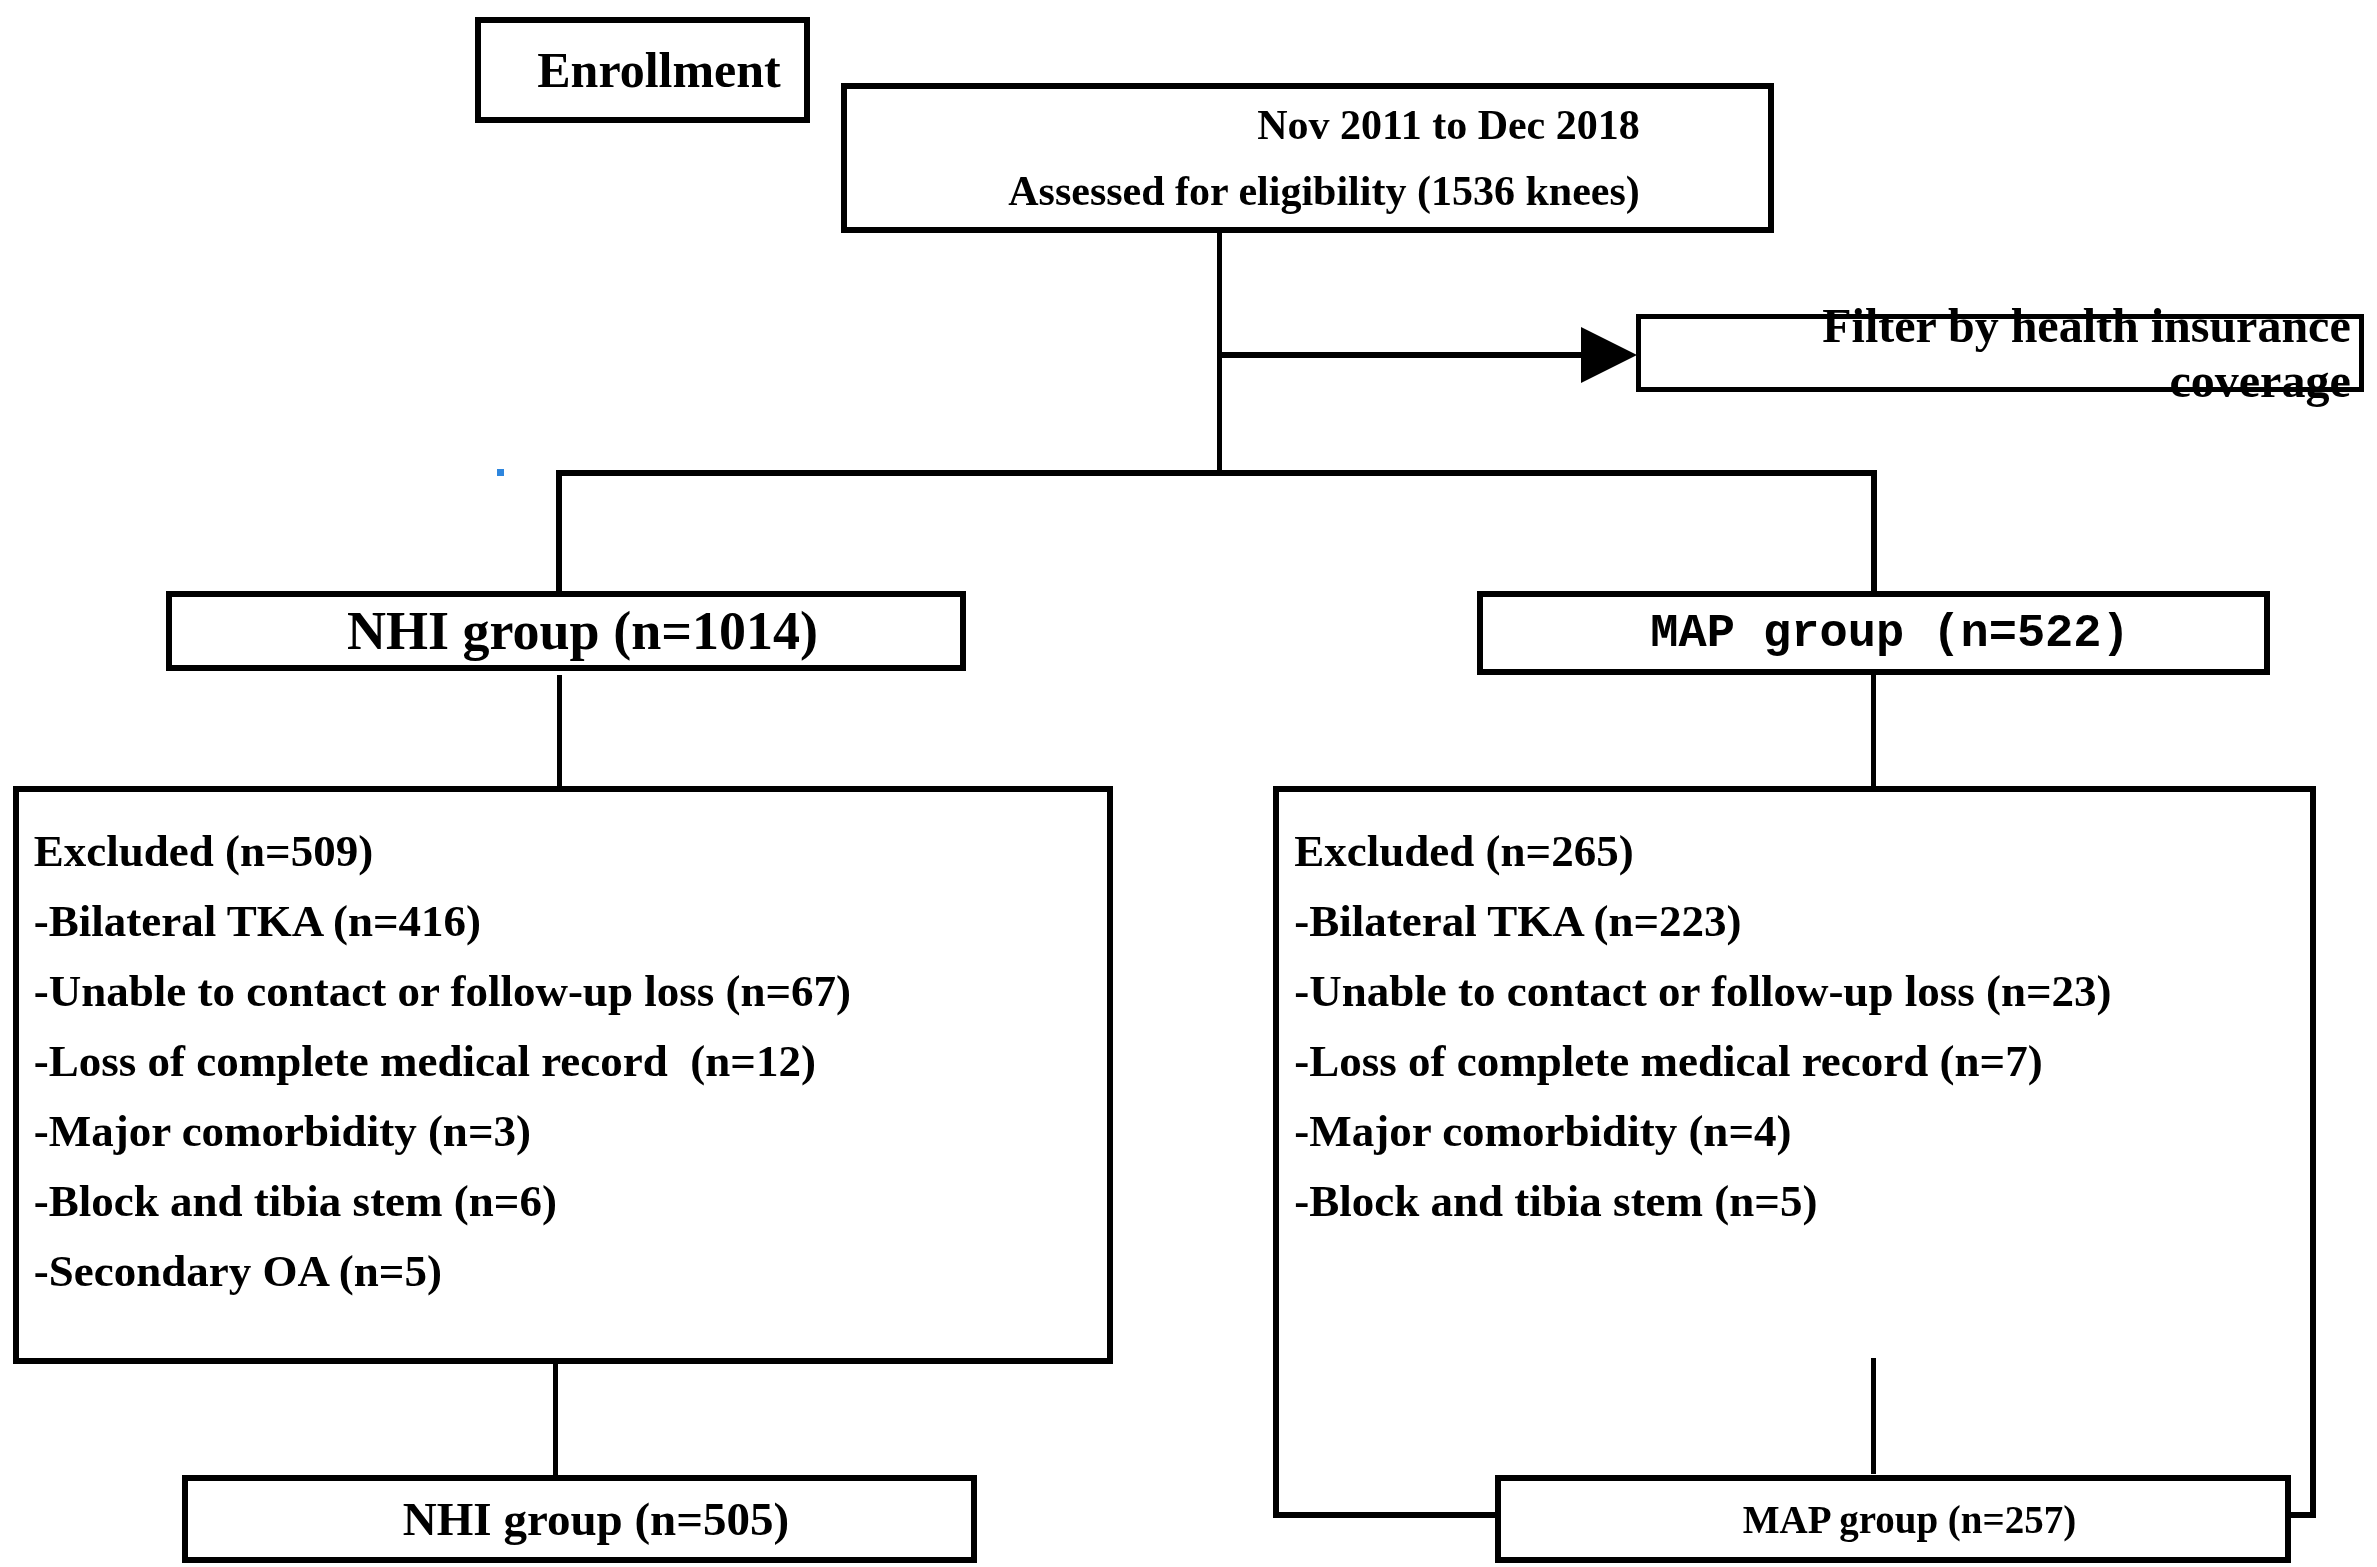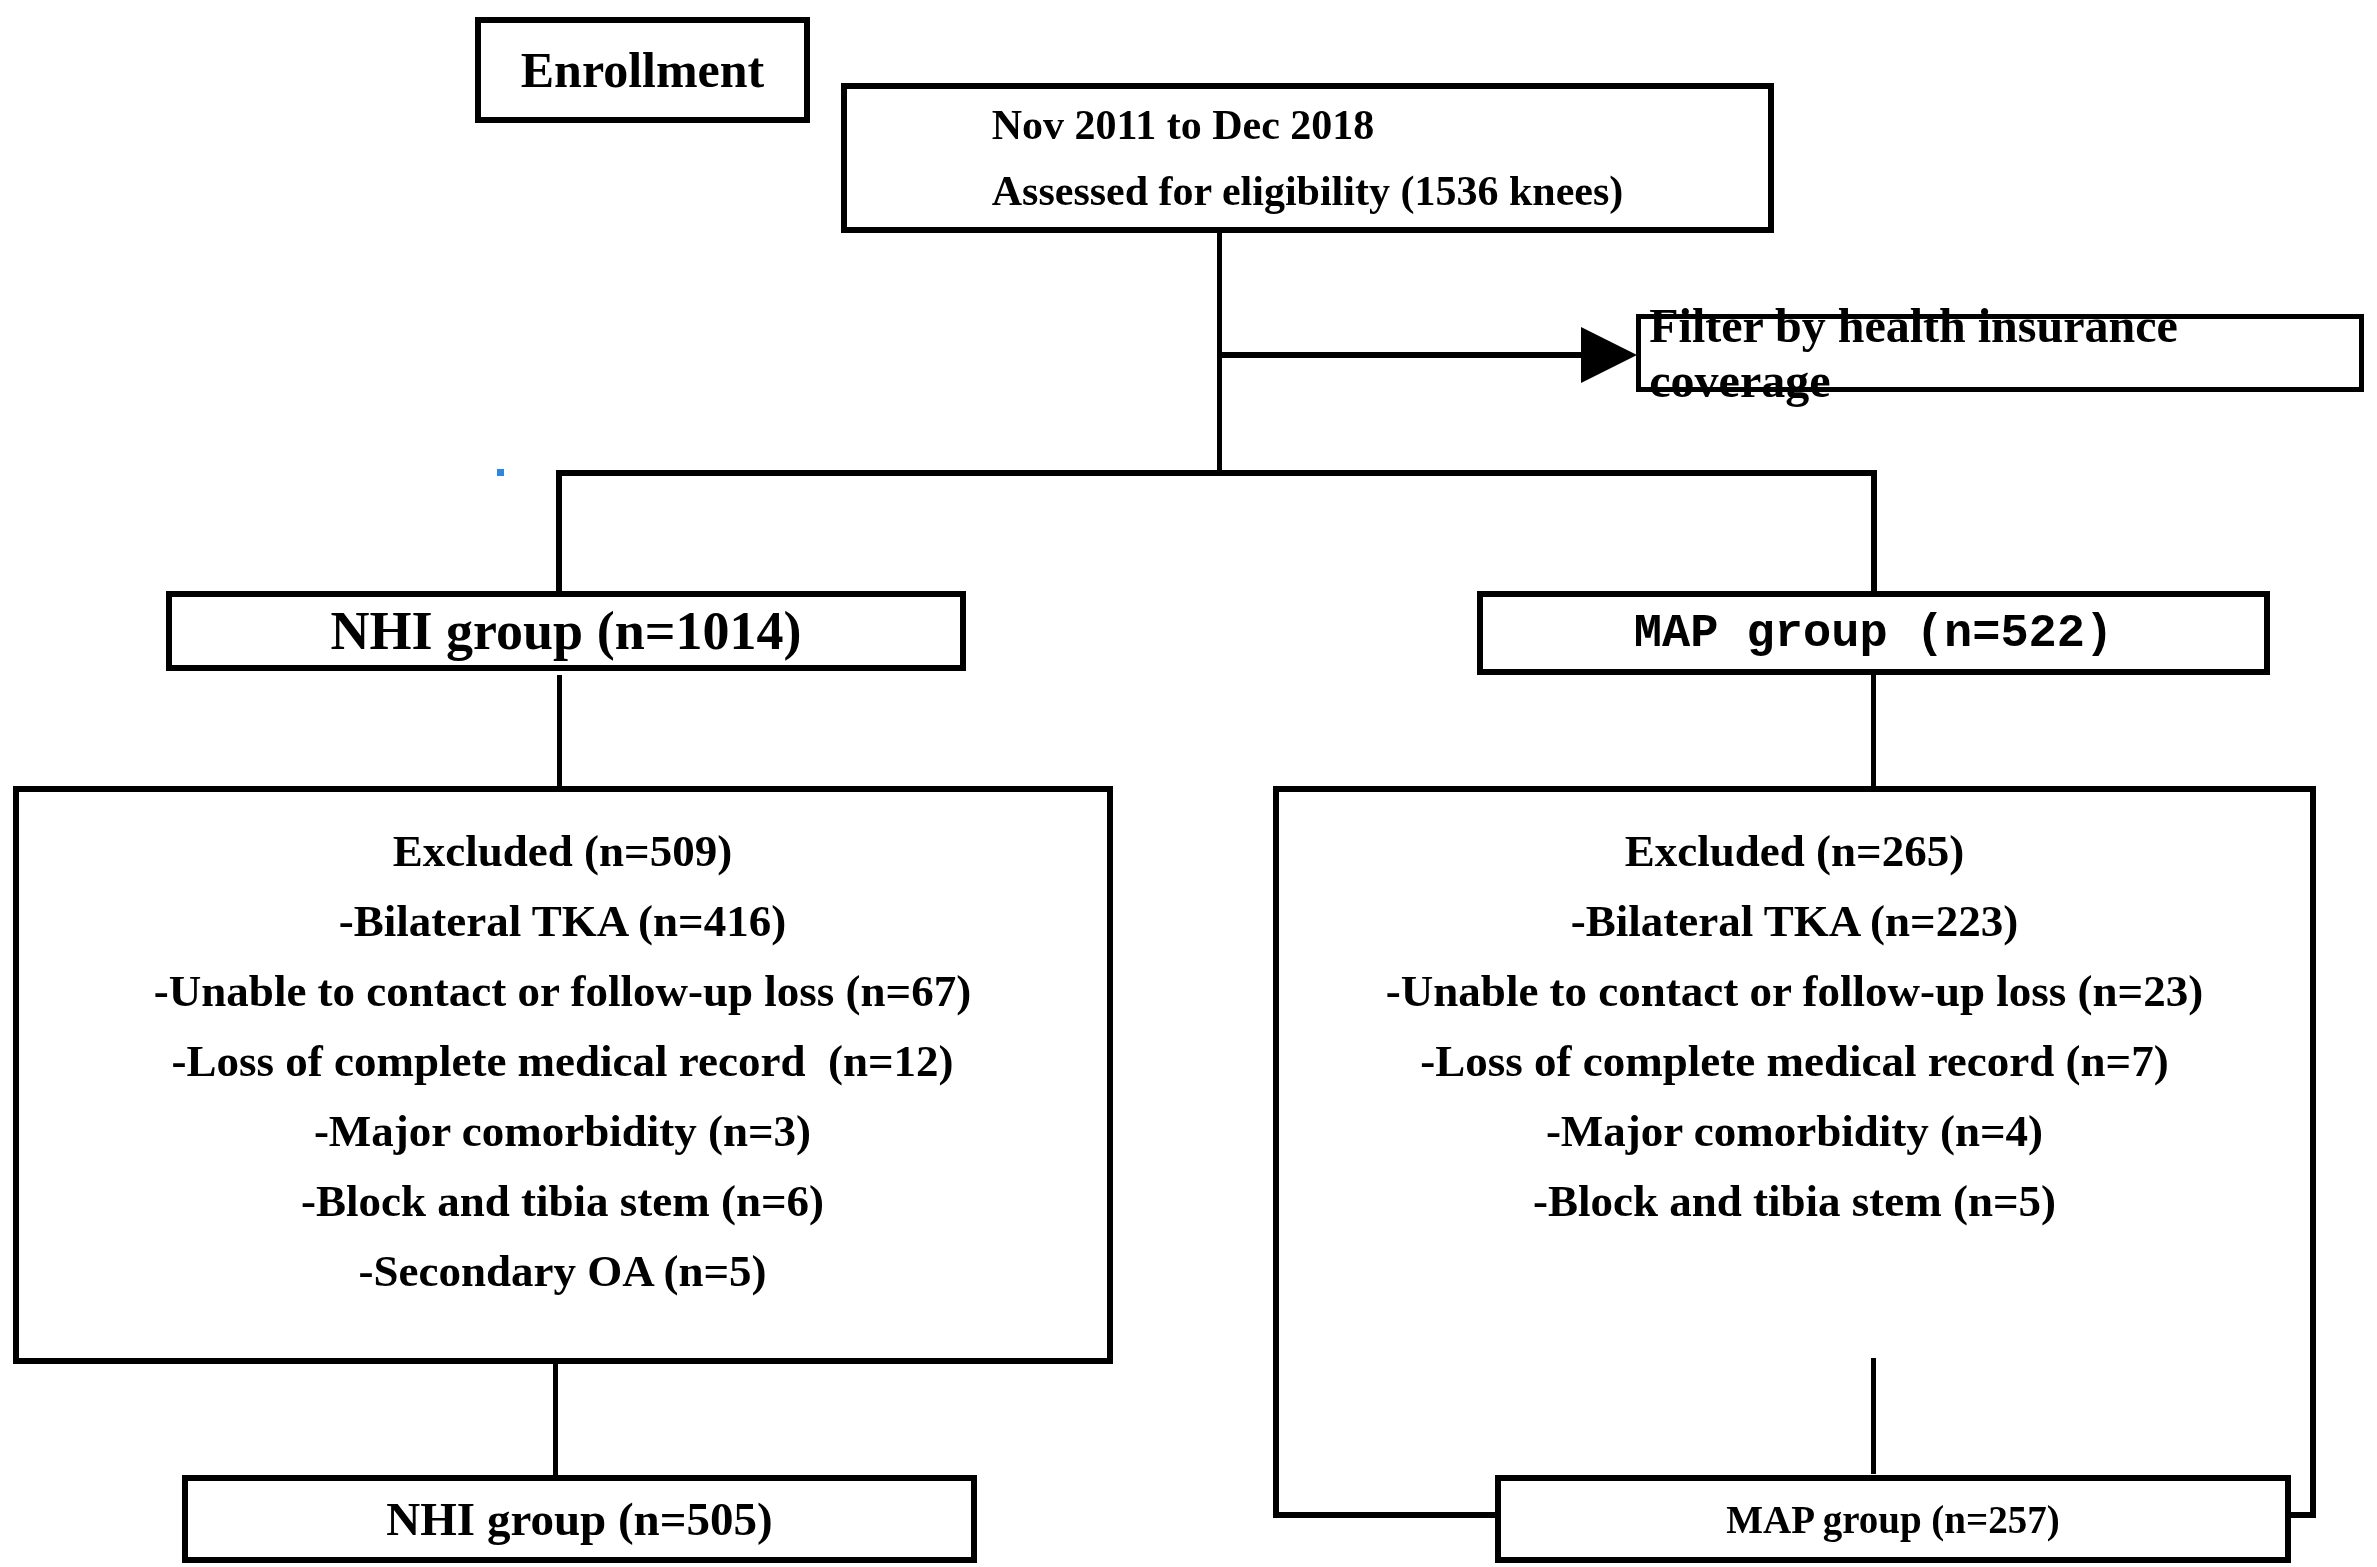--- a/index.html
+++ b/index.html
@@ -19,29 +19,30 @@
     overflow: hidden;
   }
   .box {
     position: absolute;
     background: var(--bg, #ffffff);
     border: 6.3px solid var(--line, #000000);
     box-sizing: border-box;
     display: flex;
     align-items: center;
     justify-content: center;
-    text-align: left;
+    text-align: right;
+    padding-left: 33px;
   }
   .box .label {
     display: block;
     padding: 0 8.3px;
   }
   .box.list-box {
     display: block;
-    text-align: center;
+    text-align: left;
     padding: 24px 15.3px 14px 15.3px;
   }
   .list-box .excluded-title,
   .list-box .excluded-item {
     font-size: 45px;
     line-height: 70px;
     white-space: pre-wrap;
   }
   .line {
     position: absolute;

